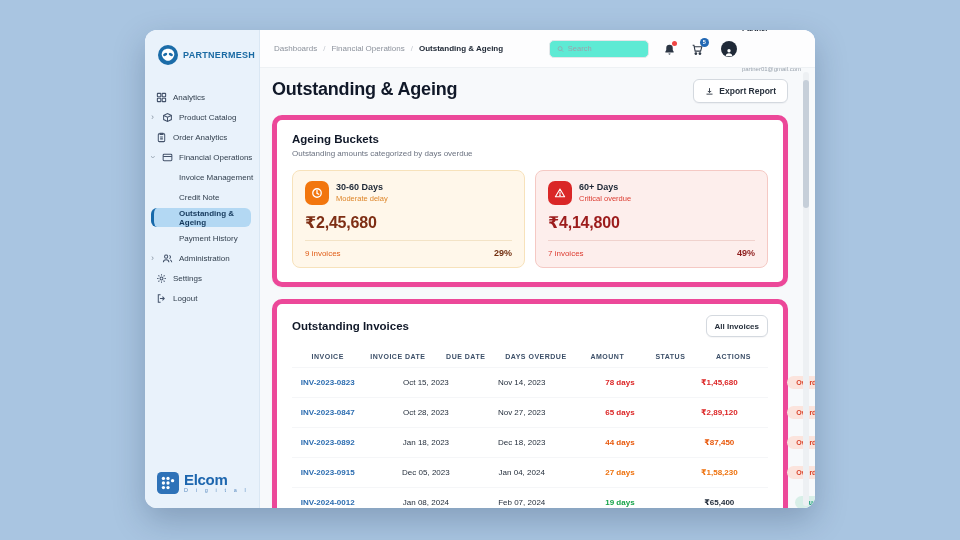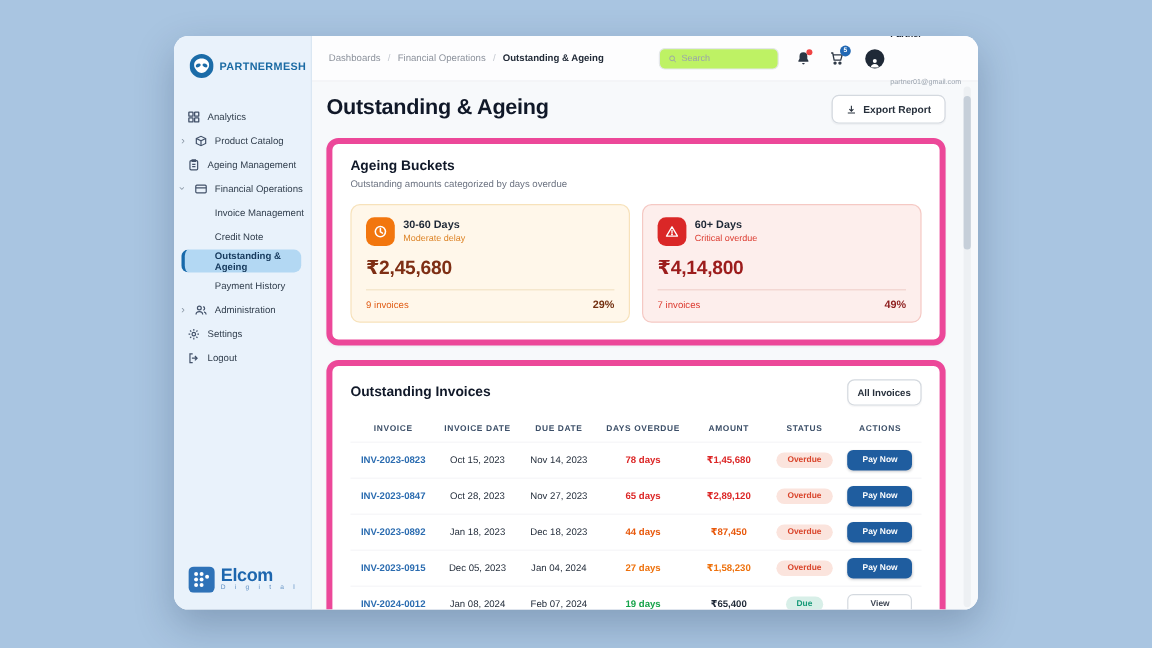--- a/index.html
+++ b/index.html
@@ -46,21 +46,21 @@
   .main { flex:1; display:flex; flex-direction:column; background:#f7f9fb; position:relative; }
   .topbar {
     height:38px; flex:0 0 38px; background:#fdfdfe; border-bottom:1px solid #eef1f4;
     display:flex; align-items:center; padding:0 14px;
   }
   .crumbs { display:flex; align-items:center; font-size:8px; color:#8c929c; gap:6px; }
   .crumb.current { color:#222b38; font-weight:bold; }
   .crumb-sep { color:#c3c8cf; }
   .searchbox {
     margin-left:auto; display:flex; align-items:center; gap:4px;
-    width:100px; height:18px; background:#bef264; border:1px solid #e4e7ea; border-radius:5px;
+    width:100px; height:18px; background:#5eead4; border:1px solid #e4e7ea; border-radius:5px;
     padding:0 7px; color:#9aa2ac;
   }
   .searchbox svg { width:8px; height:8px; }
   .searchbox input {
     border:none; outline:none; background:transparent; width:100%;
     font-size:7.5px; color:#333; font-family:inherit;
   }
   .searchbox input::placeholder { color:#9aa2ac; }
   .top-ic { position:relative; margin-left:14px; width:14px; height:14px; color:#2c3644; cursor:pointer; }
   .top-ic svg { width:13px; height:13px; }
@@ -127,21 +127,21 @@
   .bucket.g .bkt-pct { color:#155f36; }
   .bucket.o .bkt-pct { color:#733011; }
   .bucket.r .bkt-pct { color:#8e1d1d;text-align:center; }
   
   .inv-card { padding:11px 15px 0; }
   .inv-head { display:flex; align-items:center; justify-content:space-between; }
   .btn-sm { height:22px; padding:0 8px; font-size:8px; }
   .grid7 { display:grid; grid-template-columns:15% 14.5% 14% 15.5% 14.5% 12% 14.5%; align-items:center; }
   .thead { margin-top:10px; padding:6px 0 7px; }
   .th { font-size:7px; font-weight:bold; color:#3c4f68; letter-spacing:.5px; text-align:center; text-transform:uppercase; }
-  .trow { height:30px; border-top:1px solid #f5f6f8; }
+  .trow { height:30px; border-top:1px solid #f5f6f8;gap:28px; }
   .td { text-align:center; font-size:8px; color:#1f2937; }
   .inv-link { color:#2b6cb0; font-weight:bold; cursor:pointer; }
   .c-red { color:#dc2626; font-weight:bold; }
   .c-org { color:#e8590c; font-weight:bold; }
   .c-org2 { color:#ee720e; font-weight:bold; }
   .c-grn { color:#16a34a; font-weight:bold; }
   .c-drk { color:#1f2937; font-weight:bold; }
   .pill { display:inline-block; font-size:7px; font-weight:bold; padding:3px 9px; border-radius:9px; }
   .pill.overdue { background:#fbe4dd; color:#d9452c; }
   .pill.due { background:#d8efe8; color:#169a78; }
@@ -194,21 +194,21 @@
           </span>
         <span>Product Catalog</span>
       </div>
       <div class="nav-item">
         <span class="nav-ic">
             <svg viewBox="0 0 24 24" fill="none" stroke="currentColor" stroke-width="2.2">
               <rect x="5" y="4" width="14" height="17" rx="2"></rect>
               <path d="M9 2.5h6v3H9zM9 11h6M9 15h6"></path>
             </svg>
           </span>
-        <span>Ageing Management</span>
+        <span>Order Analytics</span>
       </div>
       <div class="nav-item">
         <span class="chev down">›</span>
         <span class="nav-ic">
             <svg viewBox="0 0 24 24" fill="none" stroke="currentColor" stroke-width="2.2">
               <rect x="2.5" y="5" width="19" height="14" rx="2"></rect>
               <path d="M2.5 10h19"></path>
             </svg>
           </span>
         <span>Financial Operations</span>

